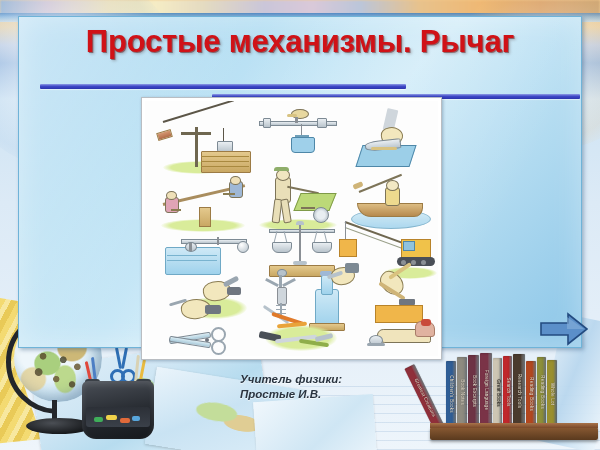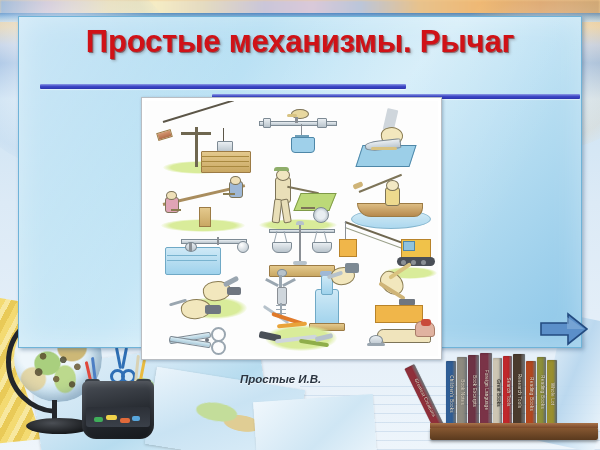--- a/index.html
+++ b/index.html
@@ -430,16 +430,17 @@
   </div>
 
   <div class="arrow">
     <svg width="48" height="34" viewBox="0 0 48 34" aria-hidden="true">
       <polygon points="1,11 28,11 28,2 47,17 28,32 28,23 1,23" fill="#5b8fc9" stroke="#234b80" stroke-width="1.6"></polygon>
       <polygon points="2,12 27,12 27,5 44,17 27,17 27,12" fill="#8ab4dd" opacity=".55"></polygon>
     </svg>
   </div>
 
   <div class="caption">
+    <div>Учитель физики:</div>
     <div>Простые И.В.</div>
   </div>
 
 </div>
 
 </body></html>

